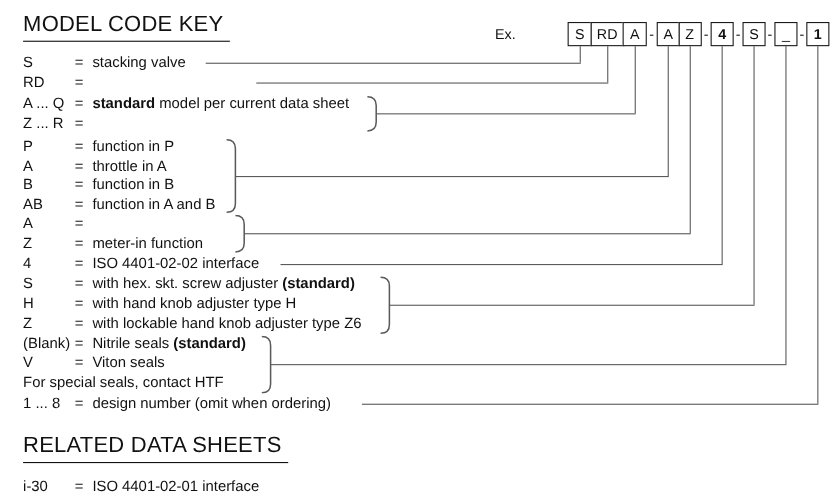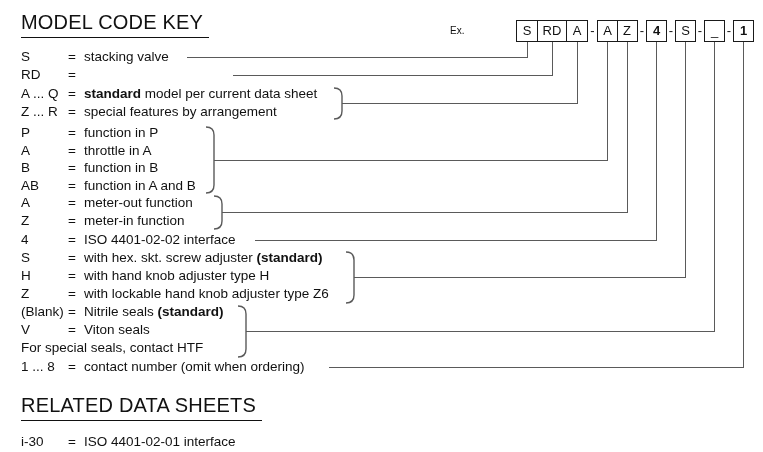--- a/index.html
+++ b/index.html
@@ -12,21 +12,21 @@
     position:absolute;left:21px;font-size:20px;letter-spacing:.2px;
     border-bottom:1.6px solid #111;padding:0 6px 3px 0;white-space:nowrap;
   }
   #main-title{top:11px;}
   #related-title{top:394px;}
   .row{position:absolute;left:0;width:560px;height:18px;line-height:18px;font-size:13.5px;white-space:nowrap;}
   .row .code{position:absolute;left:21px;}
   .row .eq{position:absolute;left:68px;}
   .row .desc{position:absolute;left:84px;}
   .row.fullwidth .desc{left:21px;}
-  .ex-label{position:absolute;left:450px;top:22px;height:18px;line-height:18px;font-size:10px;}
+  .ex-label{position:absolute;left:450px;top:22px;height:18px;line-height:18px;font-size:13px;}
   .code-box{
     position:absolute;top:20px;height:22px;box-sizing:border-box;
     border:1.6px solid #1a1a1a;background:#fff;text-align:center;
     font-size:13px;line-height:19px;white-space:nowrap;
   }
   .code-box.bold{font-weight:bold;}
   .box-sep{position:absolute;top:20px;height:22px;line-height:21px;font-size:13px;text-align:center;}
   .vline{position:absolute;width:0;border-left:1.4px solid #5a5a5a;}
   .hline{position:absolute;height:0;border-top:1.4px solid #5a5a5a;}
   .brace{position:absolute;}
@@ -64,21 +64,20 @@
       <span class="eq">=</span>
     </div>
     <div class="row" style="top: 85px;">
       <span class="code">A ... Q</span>
       <span class="eq">=</span>
       <span class="desc"><b>standard</b> model per current data sheet</span>
     </div>
     <div class="row" style="top: 103px;">
       <span class="code">Z ... R</span>
       <span class="eq">=</span>
-      <span class="desc">special features by arrangement</span>
     </div>
     <div class="row" style="top: 124px;">
       <span class="code">P</span>
       <span class="eq">=</span>
       <span class="desc">function in P</span>
     </div>
     <div class="row" style="top: 142px;">
       <span class="code">A</span>
       <span class="eq">=</span>
       <span class="desc">throttle in A</span>
@@ -89,21 +88,20 @@
       <span class="desc">function in B</span>
     </div>
     <div class="row" style="top: 177px;">
       <span class="code">AB</span>
       <span class="eq">=</span>
       <span class="desc">function in A and B</span>
     </div>
     <div class="row" style="top: 194px;">
       <span class="code">A</span>
       <span class="eq">=</span>
-      <span class="desc">meter-out function</span>
     </div>
     <div class="row" style="top: 212px;">
       <span class="code">Z</span>
       <span class="eq">=</span>
       <span class="desc">meter-in function</span>
     </div>
     <div class="row" style="top: 231px;">
       <span class="code">4</span>
       <span class="eq">=</span>
       <span class="desc">ISO 4401-02-02 interface</span>
@@ -132,21 +130,21 @@
       <span class="code">V</span>
       <span class="eq">=</span>
       <span class="desc">Viton seals</span>
     </div>
     <div class="row fullwidth" style="top: 339px;">
       <span class="desc">For special seals, contact HTF</span>
     </div>
     <div class="row" style="top: 358px;">
       <span class="code">1 ... 8</span>
       <span class="eq">=</span>
-      <span class="desc">contact number (omit when ordering)</span>
+      <span class="desc">design number (omit when ordering)</span>
     </div>
   </div>
 <div id="lines-container">
     <div class="vline" style="left: 526.5px; top: 42px; height: 15px;"></div>
     <div class="hline" style="left: 187px; top: 57px; width: 340.9px;"></div>
     <div class="vline" style="left: 551.5px; top: 42px; height: 33px;"></div>
     <div class="hline" style="left: 233px; top: 75px; width: 319.9px;"></div>
     <div class="vline" style="left: 576.5px; top: 42px; height: 61px;"></div>
     <div class="hline" style="left: 342px; top: 103px; width: 235.9px;"></div>
     <div class="vline" style="left: 607px; top: 42px; height: 118px;"></div>

